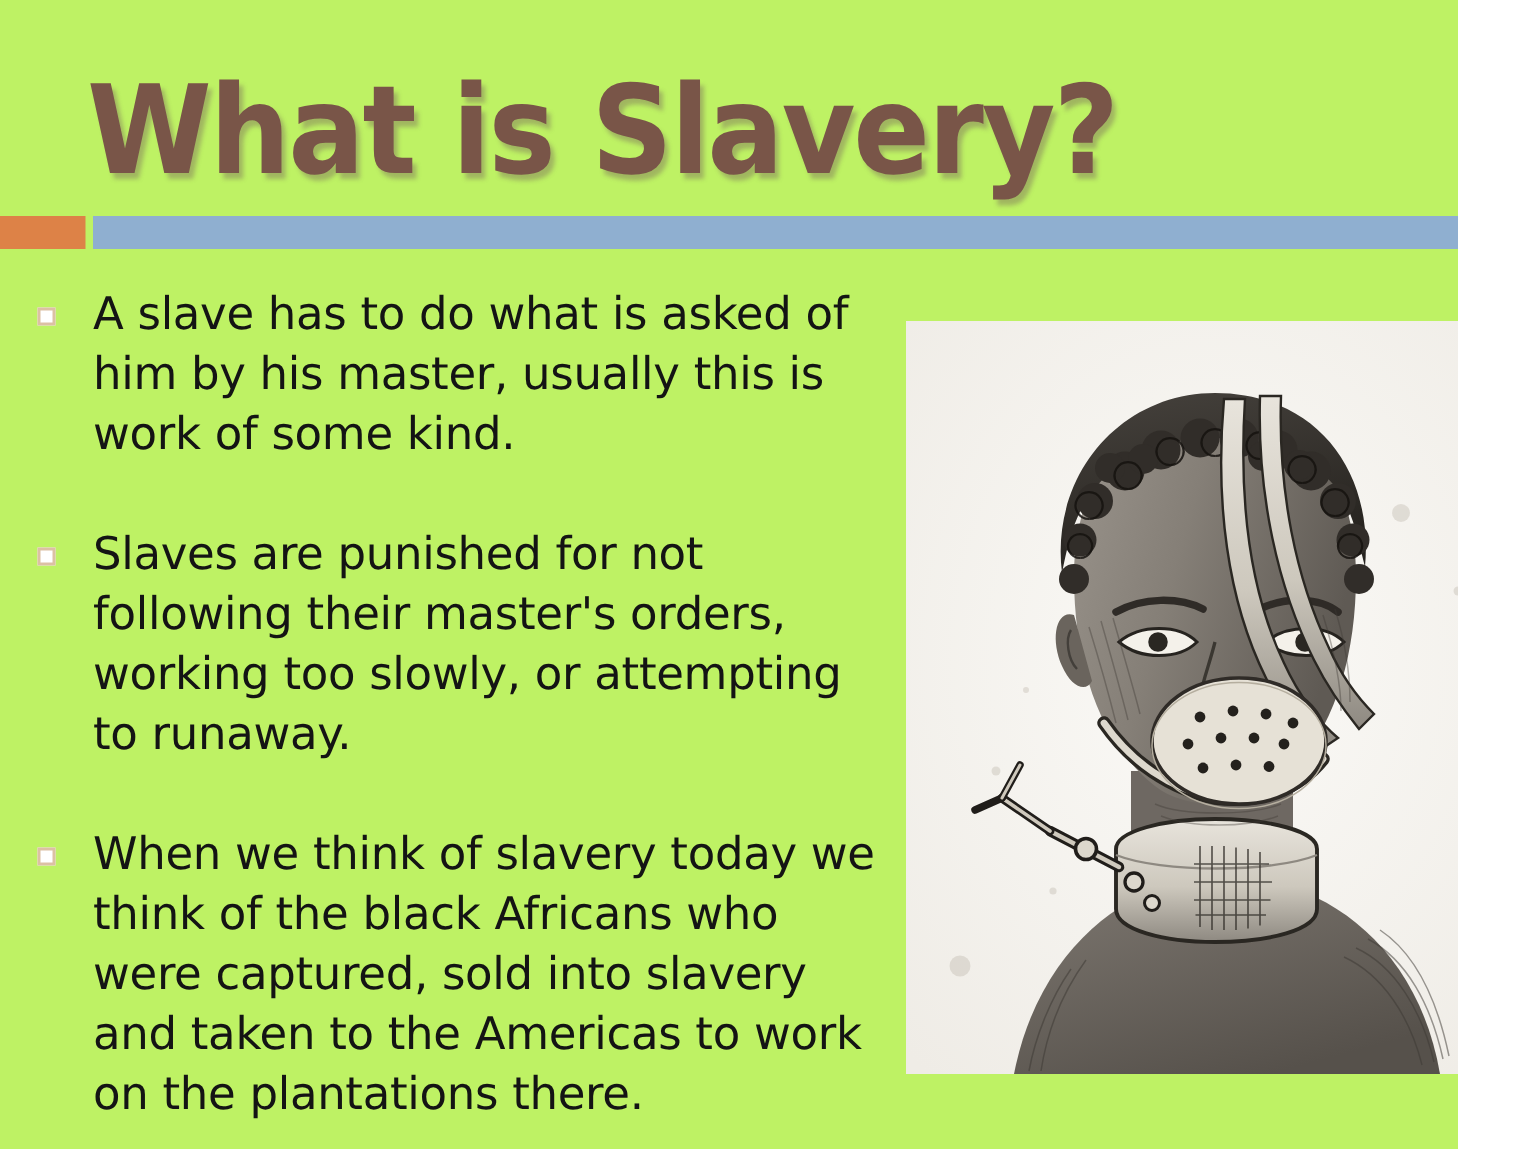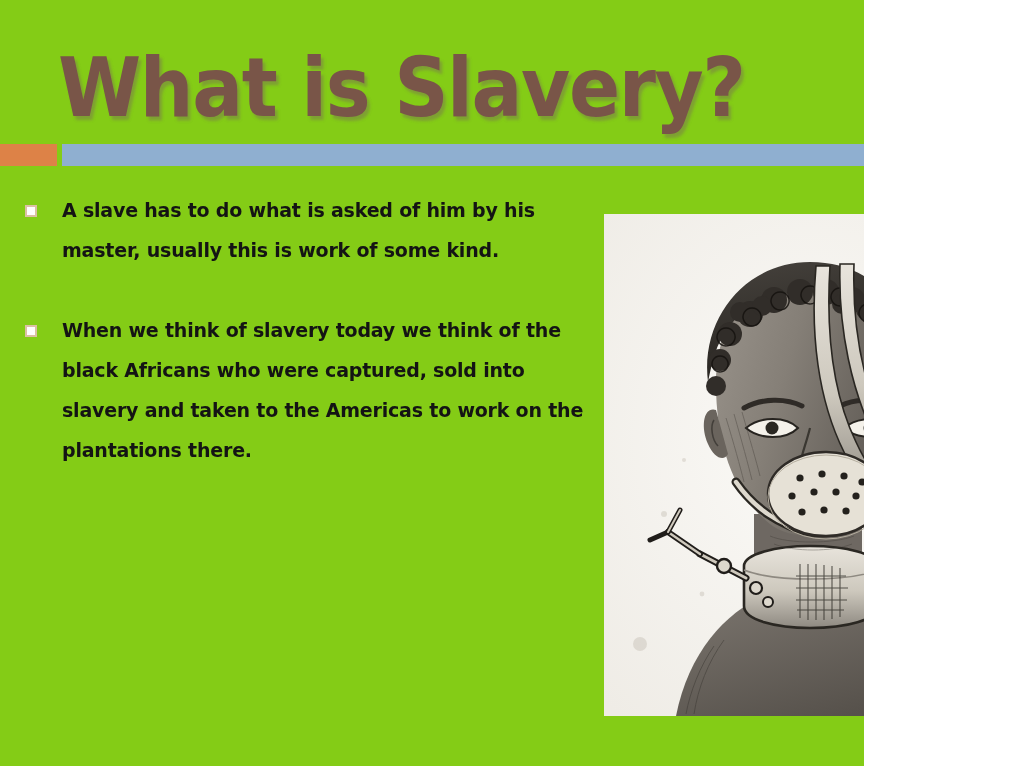--- a/index.html
+++ b/index.html
@@ -8,23 +8,23 @@
     margin: 0;
     padding: 0;
     background: #ffffff;
   }
   body {
     font-family: "Liberation Sans", "DejaVu Sans", sans-serif;
   }
 
   .slide {
     position: relative;
-    width: 864px;
+    width: 972px;
     height: 766px;
-    background: #84cc16;
+    background: #bef264;
     overflow: hidden;
   }
 
   
   .title-area {
     position: absolute;
     left: 0;
     top: 38px;
     width: 1024px;
     height: 104px;
@@ -77,22 +77,22 @@
     left: 18px;
     top: 190px;
     width: 580px;
   }
   .bullet {
     position: relative;
     display: block;
     padding-left: 44px;
     margin: 0 0 40px 0;
     font-family: "DejaVu Sans", "Liberation Sans", sans-serif;
-    font-size: 19px;
-    font-weight: 700;
+    font-size: 30px;
+    font-weight: 400;
     line-height: 40px;
     color: #141414;
     letter-spacing: -0.2px;
   }
   .bullet:last-child { margin-bottom: 16px; }
   .bullet-marker {
     position: absolute;
     left: 7px;
     top: 15px;
     width: 12px;
@@ -127,20 +127,24 @@
     <div class="bar-blue"></div>
   </div>
 
   <div class="body-col">
 
     <p class="bullet">
       <span class="bullet-marker"></span>
       <span>A slave has to do what is asked of him by his master, usually this is work of some kind.</span>
     </p>
 
+    <p class="bullet">
+      <span class="bullet-marker"></span>
+      <span>Slaves are punished for not following their master's orders, working too slowly, or attempting to runaway.</span>
+    </p>
 
     <p class="bullet">
       <span class="bullet-marker"></span>
       <span>When we think of slavery today we think of the black Africans who were captured, sold into slavery and taken to the Americas to work on the plantations there.</span>
     </p>
 
   </div>
 
   <div class="figure">
     <svg viewBox="0 0 412 502" preserveAspectRatio="xMidYMid meet" aria-hidden="true">

